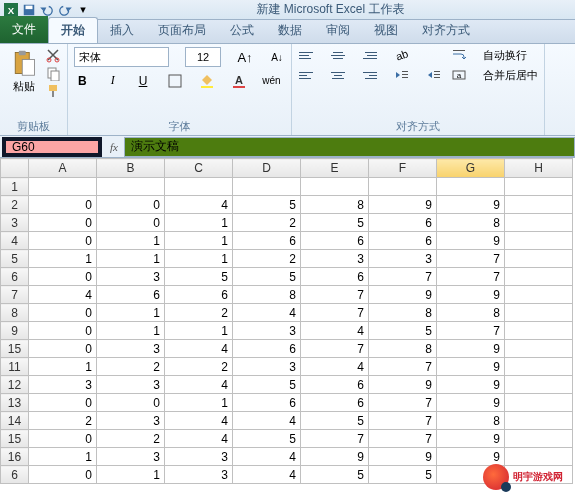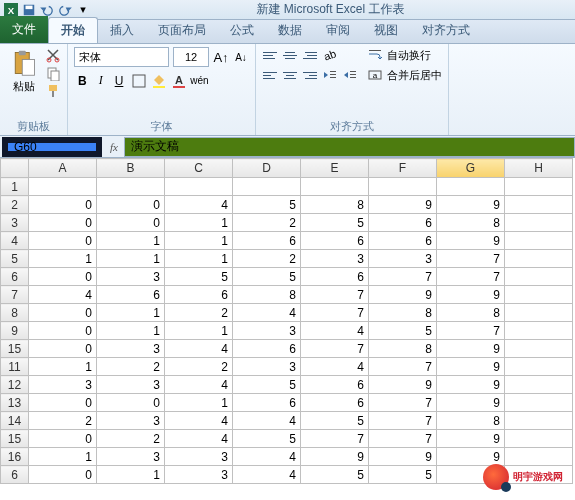--- a/index.html
+++ b/index.html
@@ -15,34 +15,34 @@
 .tab.file { background: #217346; background: linear-gradient(#2c7a3f, #1e6330); color: #fff; border-radius: 0; padding: 5px 12px; }
 .tab.active { background: #f5faff; border: 1px solid #9db2c8; border-bottom: none; border-radius: 3px 3px 0 0; color: #3b5a78; font-weight: bold; }
 
 .ribbon { height: 92px; background: linear-gradient(#f5faff, #e8f0f8); border-bottom: 1px solid #9db2c8; display: flex; }
 .rgroup { border-right: 1px solid #c2d3e2; padding: 3px 6px 1px; display: flex; flex-direction: column; justify-content: space-between; }
 .rgroup-body { display: flex; gap: 3px; align-items: flex-start; flex: 1; }
 .rgroup-label { text-align: center; font-size: 11px; color: #5b7a99; padding-top: 2px; }
 .big-btn { display: flex; flex-direction: column; align-items: center; gap: 2px; padding: 2px 4px; cursor: pointer; text-align: right; }
 .big-ico { width: 28px; height: 28px; }
 .vstack { display: flex; flex-direction: column; gap: 2px; }
-.hrow { display: flex; gap: 4px; align-items: center; }
+.hrow { display: flex; gap: 16px; align-items: center; }
 .small-ico { width: 16px; height: 16px; display: flex; align-items: center; justify-content: center; cursor: pointer; }
 .combo { border: 1px solid #9db2c8; background: #fff; height: 20px; padding: 0 4px; display: flex; align-items: center; font-size: 11px; cursor: pointer; }
 .combo.font { width: 95px; }
 .combo.size { width: 36px; justify-content: center; }
 .btn-toggle { border: 1px solid transparent; padding: 1px 3px; cursor: pointer; font-size: 12px; }
 .bold { font-weight: bold; }
 .italic { font-style: italic; font-family: serif; }
 .underline { text-decoration: underline; }
 .align-ico { width: 16px; height: 14px; display: flex; flex-direction: column; gap: 2px; justify-content: center; cursor: pointer; padding: 1px; }
 .align-ico span { height: 1px; background: #3b5a78; }
 
 .namebox-row { height: 22px; background: #e8f0f8; border-bottom: 1px solid #9db2c8; display: flex; align-items: center; }
-.namebox { width: 100px; height: 20px; border: 6px solid #0f172a; background: #3b82f6; margin: 16px 2px; display: flex; align-items: center; padding: 0 6px; font-size: 12px; }
+.namebox { width: 100px; height: 20px; border: 4px solid #0f172a; background: #fca5a5; margin: 16px 2px; display: flex; align-items: center; padding: 0 6px; font-size: 12px; }
 .fx-label { padding: 0 6px; font-style: italic; font-family: serif; color: #555; }
 .formula-bar { flex: 1; height: 20px; border: 1px solid #9db2c8; background: #4d7c0f; padding: 0 6px; font-size: 12px; display: flex; align-items: center; }
 
 .sheet { position: relative; height: 338px; overflow: hidden; background: #fff; }
 .grid { border-collapse: collapse; table-layout: fixed; }
 .grid th, .grid td { border: 1px solid #c0c0c0; font-size: 12px; font-weight: normal; }
 .grid thead th { background: linear-gradient(#f7f7f7, #e6e6e6); height: 19px; text-align: center; color: #333; }
 .grid thead th.sel { background: linear-gradient(#fde8a8, #f8d26c); }
 .grid tbody th { background: linear-gradient(#f7f7f7, #e6e6e6); width: 28px; text-align: center; color: #333; }
 .grid td { height: 18px; text-align: right; padding: 0 4px; width: 68px; }

